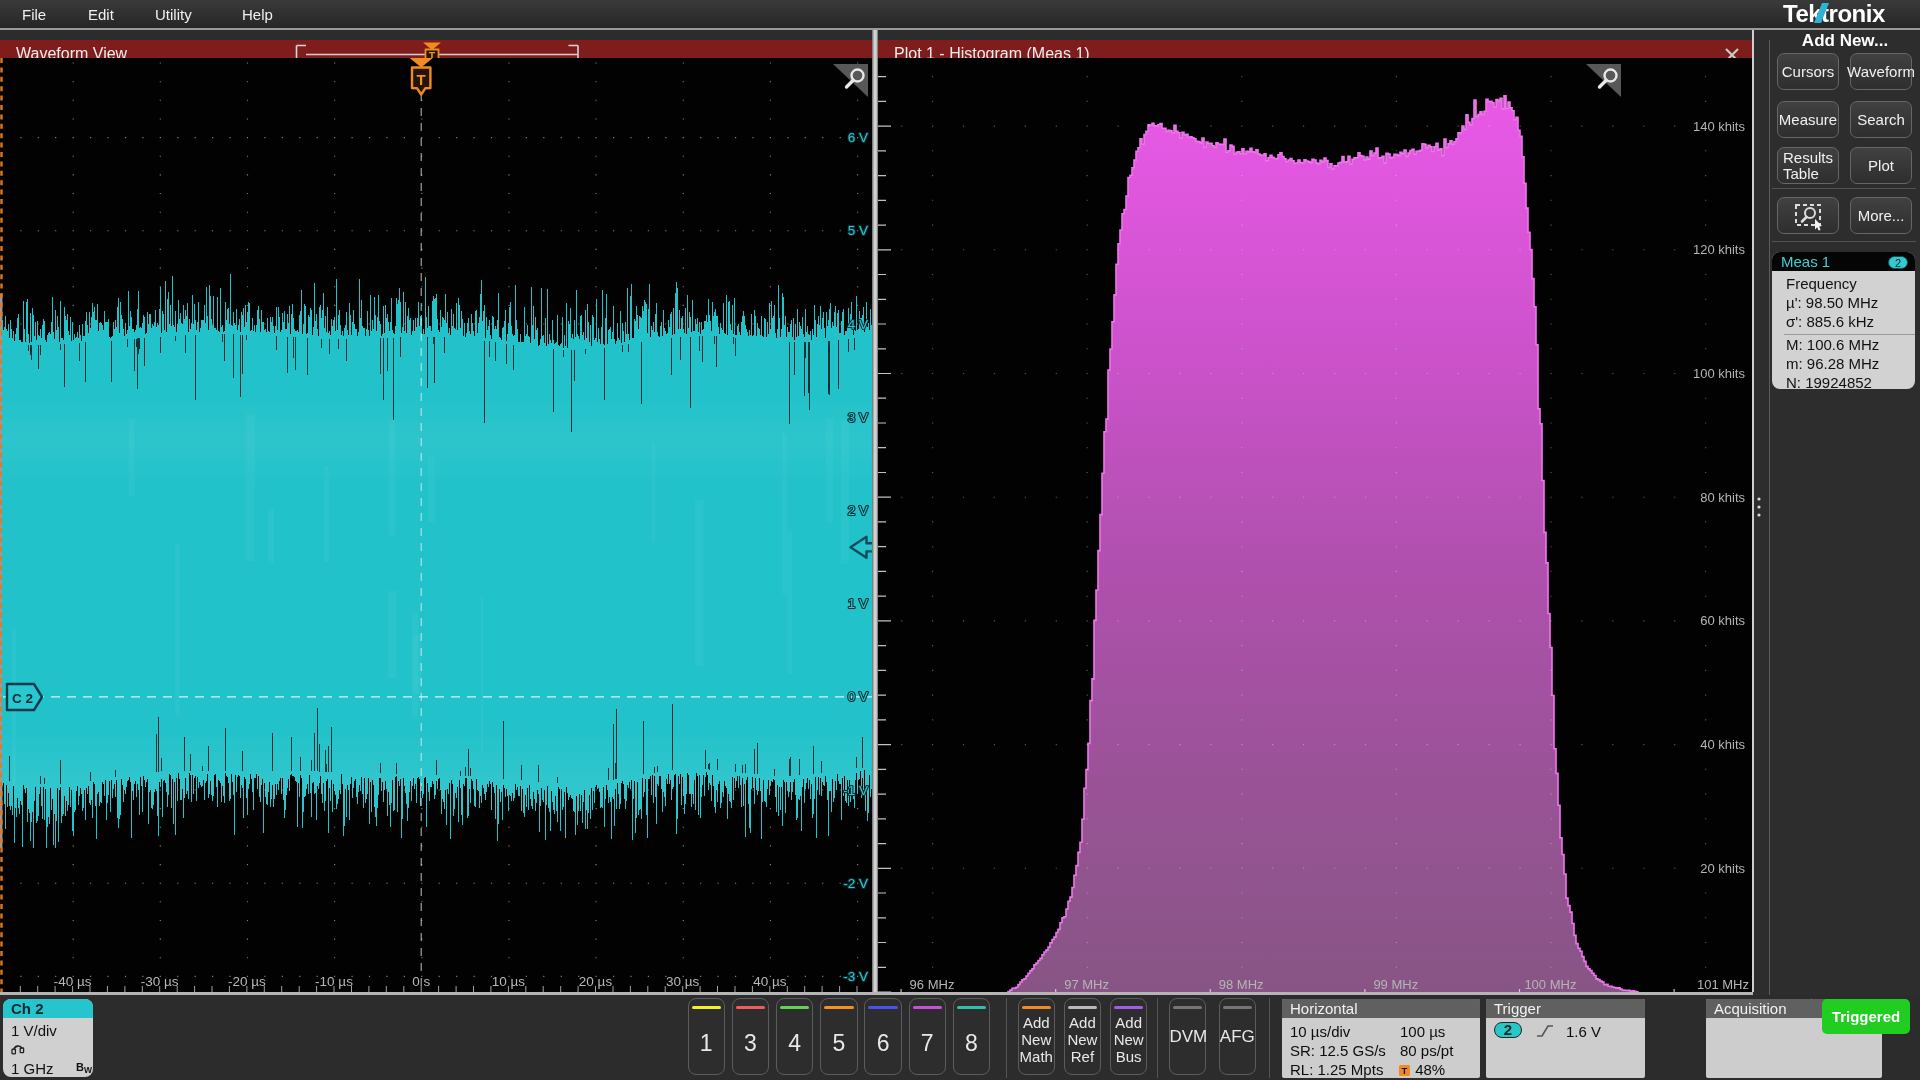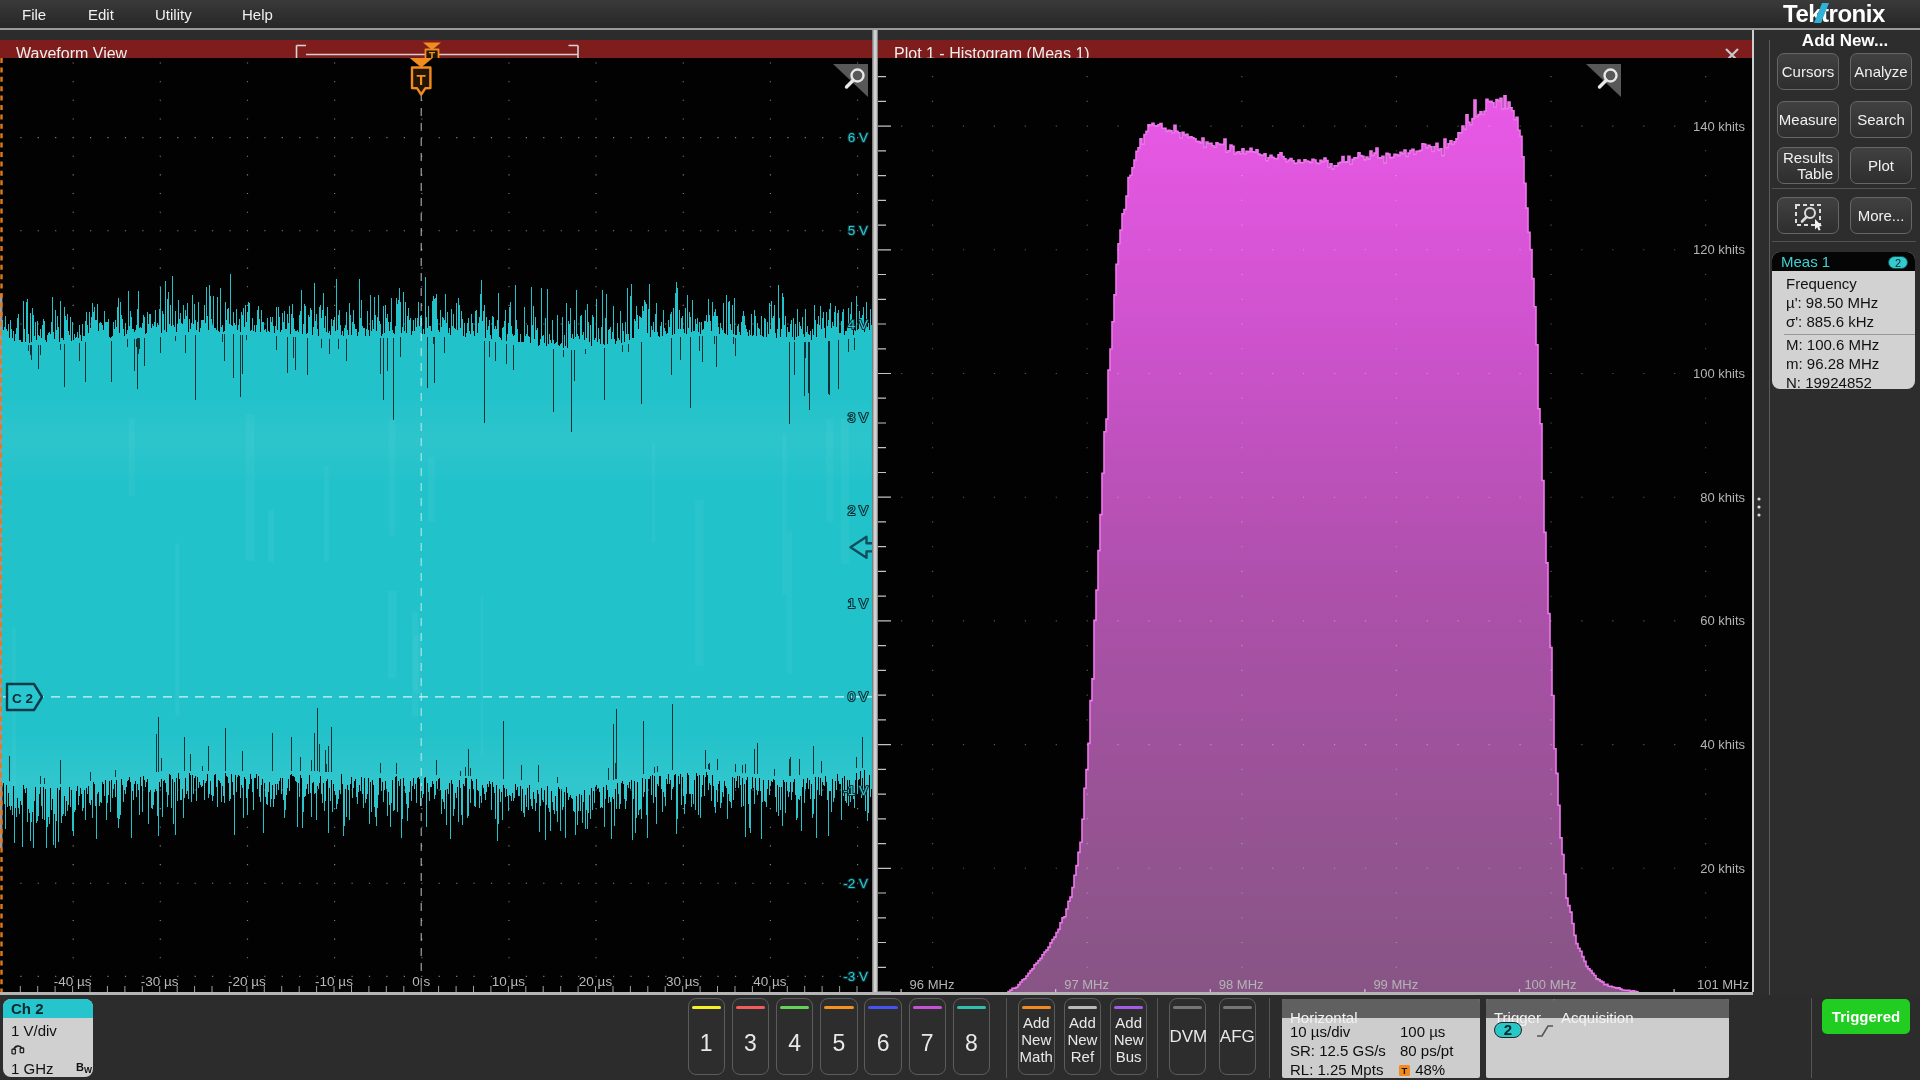--- a/index.html
+++ b/index.html
@@ -8,38 +8,38 @@
 #topline {position:absolute;left:0;top:28px;width:1920px;height:2px;background:#9a9a9a}
 .titlebar {position:absolute;top:40px;height:36px;background:#7f1d1d;color:#ededed;font-size:16px}
 .titlebar .t {position:absolute;left:16px;top:5px}
 #wavepanel {left:0;width:877px}
 #histpanel {left:878px;width:875px}
 #botline {position:absolute;left:0;top:992px;width:1753px;height:3px;background:#b5b5b5}
 #vdivider {position:absolute;left:872px;top:30px;width:6px;height:962px;background:linear-gradient(90deg,#6a6a6a,#d2d2d2 40%,#d2d2d2 70%,#6a6a6a)}
 #rdivider {position:absolute;left:1752px;top:30px;width:2px;height:962px;background:#cfcfcf}
 #sidebar {position:absolute;left:1754px;top:30px;width:166px;height:965px;background:#2d2d2d}
 #sideborder {position:absolute;left:1769px;top:40px;width:1px;height:955px;background:#5c5c5c}
-.sbtn {position:absolute;width:62px;height:37px;background:linear-gradient(#414141,#2e2e2e);border:1.4px solid #666;border-radius:7px;color:#f0f0f0;font-size:15px;display:flex;align-items:center;justify-content:center;text-align:right;line-height:16px}
+.sbtn {position:absolute;width:62px;height:37px;background:linear-gradient(#414141,#2e2e2e);border:1.4px solid #666;border-radius:7px;color:#f0f0f0;font-size:15px;display:flex;align-items:center;justify-content:center;text-align:left;line-height:16px}
 .sep {position:absolute;background:#525252;height:1px}
 #measbadge {position:absolute;left:1772px;top:252px;width:143px;height:137px;border-radius:8px;background:#d2d2d2;overflow:hidden}
 #measbadge .hdr {height:19px;background:#050505;color:#3ed2d6;font-size:15px;padding:1px 0 0 9px}
 #measbadge .pill {position:absolute;right:7px;top:3.5px;width:20px;height:13px;background:#35c9cd;border:1px solid #0a4f54;border-radius:7px;color:#05282b;font-size:11px;text-align:center;line-height:12px}
 #measbadge .body {color:#111;font-size:15px;padding:4px 0 0 14px;line-height:18.9px}
 #bottombar {position:absolute;left:0;top:995px;width:1920px;height:85px;background:#2c2c2c}
 #ch2badge {position:absolute;left:3px;top:999px;width:90px;height:78px;border-radius:8px;background:#d0d0d0;overflow:hidden}
 #ch2badge .hdr {height:19px;background:#26c5cd;color:#05282b;font-size:15px;font-weight:bold;padding:1px 0 0 8px}
 #ch2badge .body {color:#111;font-size:15px;padding:3px 0 0 8px;line-height:19px}
 .chbtn {position:absolute;top:998px;width:37.5px;height:77px;background:#2d2d2d;border:1.4px solid #5c5c5c;border-radius:8px}
 .stripe {position:absolute;left:3px;right:3px;top:7px;height:2.6px;border-radius:2px}
 .chnum {position:absolute;left:0;right:0;top:31px;text-align:center;color:#e8e8e8;font-size:23px}
 .chmid {position:absolute;left:0;right:0;top:28px;text-align:center;color:#e8e8e8;font-size:17px}
 .addtxt {position:absolute;left:0;right:0;top:15px;text-align:center;color:#e8e8e8;font-size:15px;line-height:17px}
 .vsep {position:absolute;top:998px;width:1.4px;height:80px;background:#555}
 .ipanel {position:absolute;top:999px;height:79px;background:#cdcdcd;border-radius:2px;overflow:hidden}
-.ipanel .hdr {height:19px;background:#606060;color:#f2f2f2;font-size:15px;padding:10px 0 0 8px}
+.ipanel .hdr {height:19px;background:#606060;color:#f2f2f2;font-size:15px;padding:1px 0 0 8px}
 .ipanel .body {color:#0d0d0d;font-size:15px;padding:4px 8px 12px 8px;line-height:19px}
 #trigbtn {position:absolute;left:1822px;top:999px;width:88px;height:35px;background:#20cd20;border-radius:5px;color:#fff;font-size:15px;font-weight:bold;text-align:center;line-height:35px}
 </style></head><body>
 <div id="menubar">
 <span style="left:22px">File</span>
     <span style="left:88px">Edit</span>
     <span style="left:155px">Utility</span>
     <span style="left:242px">Help</span>
 </div>
 <svg class="abs" style="left:1780px;top:1px" width="130" height="27">
@@ -176,21 +176,21 @@
 <div id="rdivider"></div>
 <div id="sidebar"></div>
 <div id="sideborder"></div>
 <svg class="abs" style="left:1755px;top:494px" width="8" height="30">
 <circle cx="4" cy="5" r="1.6" fill="#d8d8d8"></circle>
     <circle cx="4" cy="13" r="1.6" fill="#d8d8d8"></circle>
     <circle cx="4" cy="21" r="1.6" fill="#d8d8d8"></circle>
 </svg>
 <div class="abs" style="left:1770px;top:31px;width:150px;text-align:center;color:#fff;font-size:17px;font-weight:bold">Add New...</div>
 <div class="sbtn" style="left:1777px;top:53px">Cursors</div>
-<div class="sbtn" style="left:1850px;top:53px">Analyze</div>
+<div class="sbtn" style="left:1850px;top:53px">Waveform</div>
 <div class="sbtn" style="left:1777px;top:101px">Measure</div>
 <div class="sbtn" style="left:1850px;top:101px">Search</div>
 <div class="sbtn" style="left:1777px;top:147px">Results<br>Table</div>
 <div class="sbtn" style="left:1850px;top:147px">Plot</div>
 <div class="sep" style="left:1772px;top:188px;width:144px"></div>
 <div class="sbtn" style="left:1777px;top:197px"></div>
 <svg class="abs" style="left:1777px;top:197px" width="62" height="37">
 <rect x="19" y="8" width="24" height="20" fill="none" stroke="#dcdcdc" stroke-width="2" stroke-dasharray="4 3"></rect>
 <circle cx="33" cy="16" r="5" fill="none" stroke="#dcdcdc" stroke-width="2"></circle>
 <path d="M29.5 20L25 24.5" stroke="#dcdcdc" stroke-width="2.6" stroke-linecap="round"></path>
@@ -279,15 +279,15 @@
 <div class="body">
       <div style="position:relative;height:19px">
         <span style="position:absolute;left:0;top:0;width:28px;height:16px;background:#28c8c8;border:1.6px solid #222;border-radius:8px;color:#05282b;text-align:center;line-height:14px;font-weight:bold">2</span>
         <svg width="18" height="16" viewBox="0 0 18 16" style="position:absolute;left:42px;top:1px">
           <path d="M1 13h5l6-10h5" fill="none" stroke="#555" stroke-width="1.6"></path>
         </svg>
         <span style="position:absolute;left:72px">1.6 V</span>
       </div>
     </div>
 </div>
-<div class="ipanel" style="left:1553px;width:176px">
+<div class="ipanel" style="left:1706px;width:176px">
 <div class="hdr">Acquisition</div>
 </div>
 <div id="trigbtn">Triggered</div>
 </body></html>

